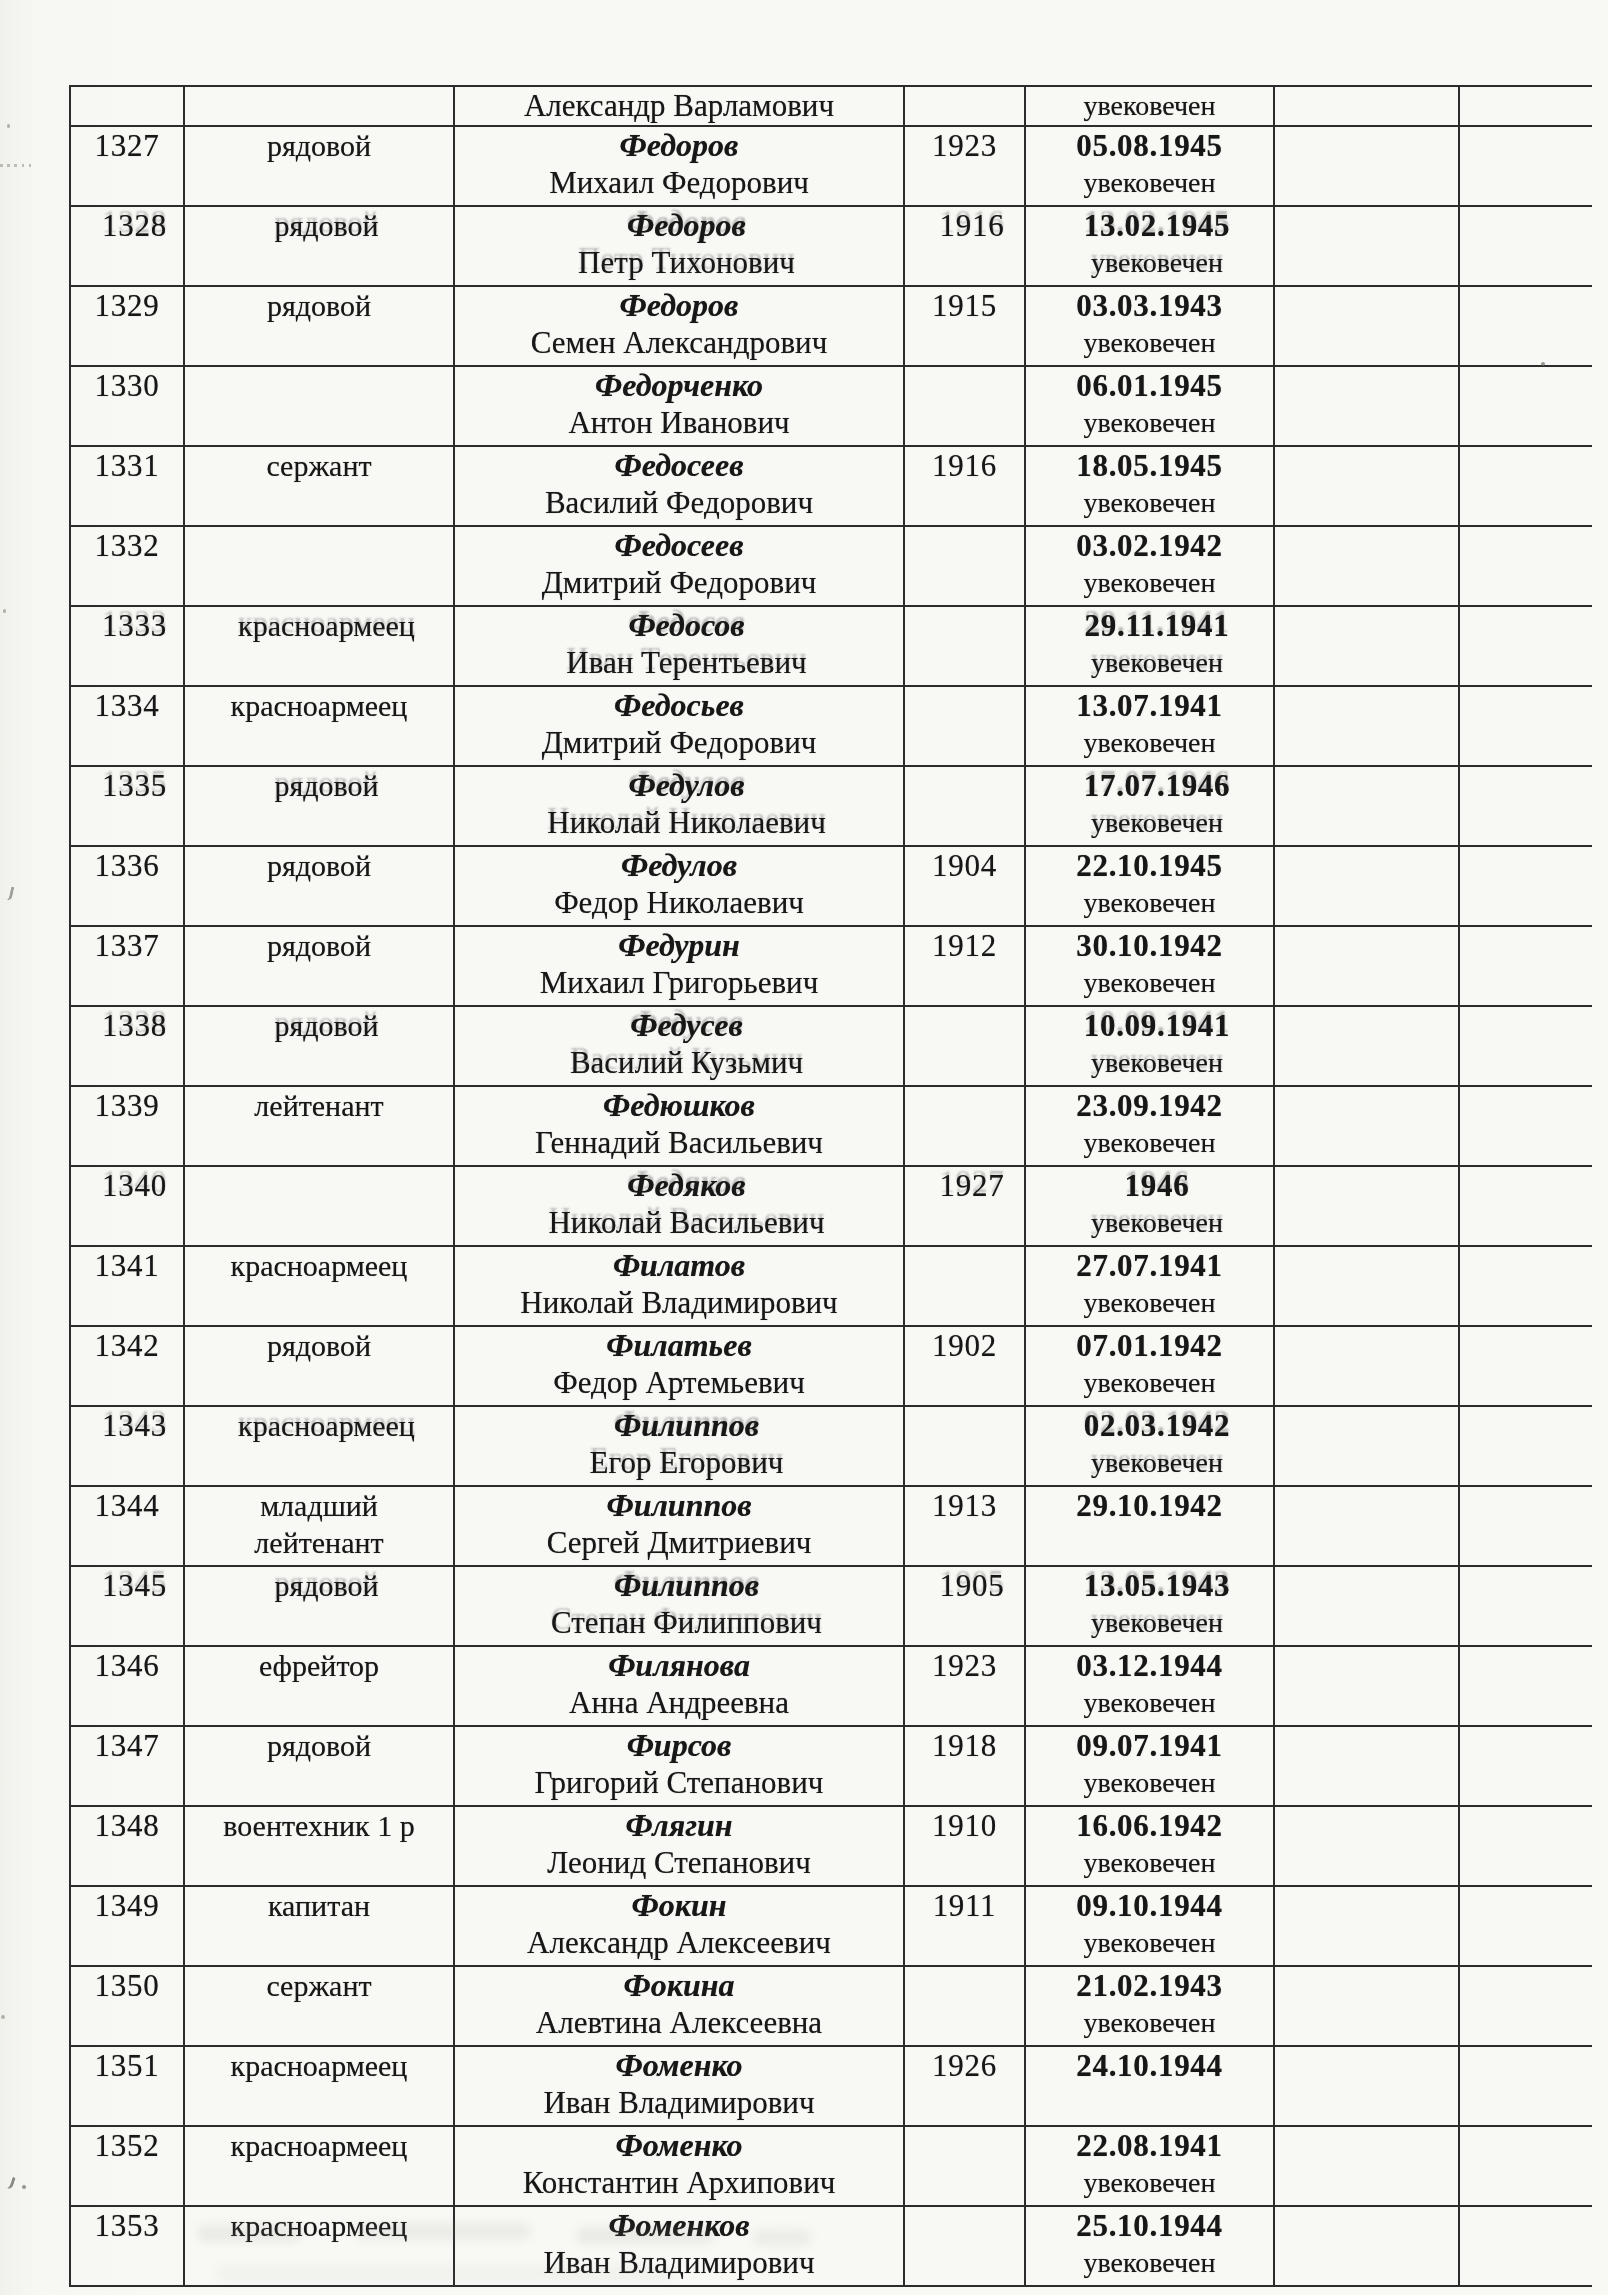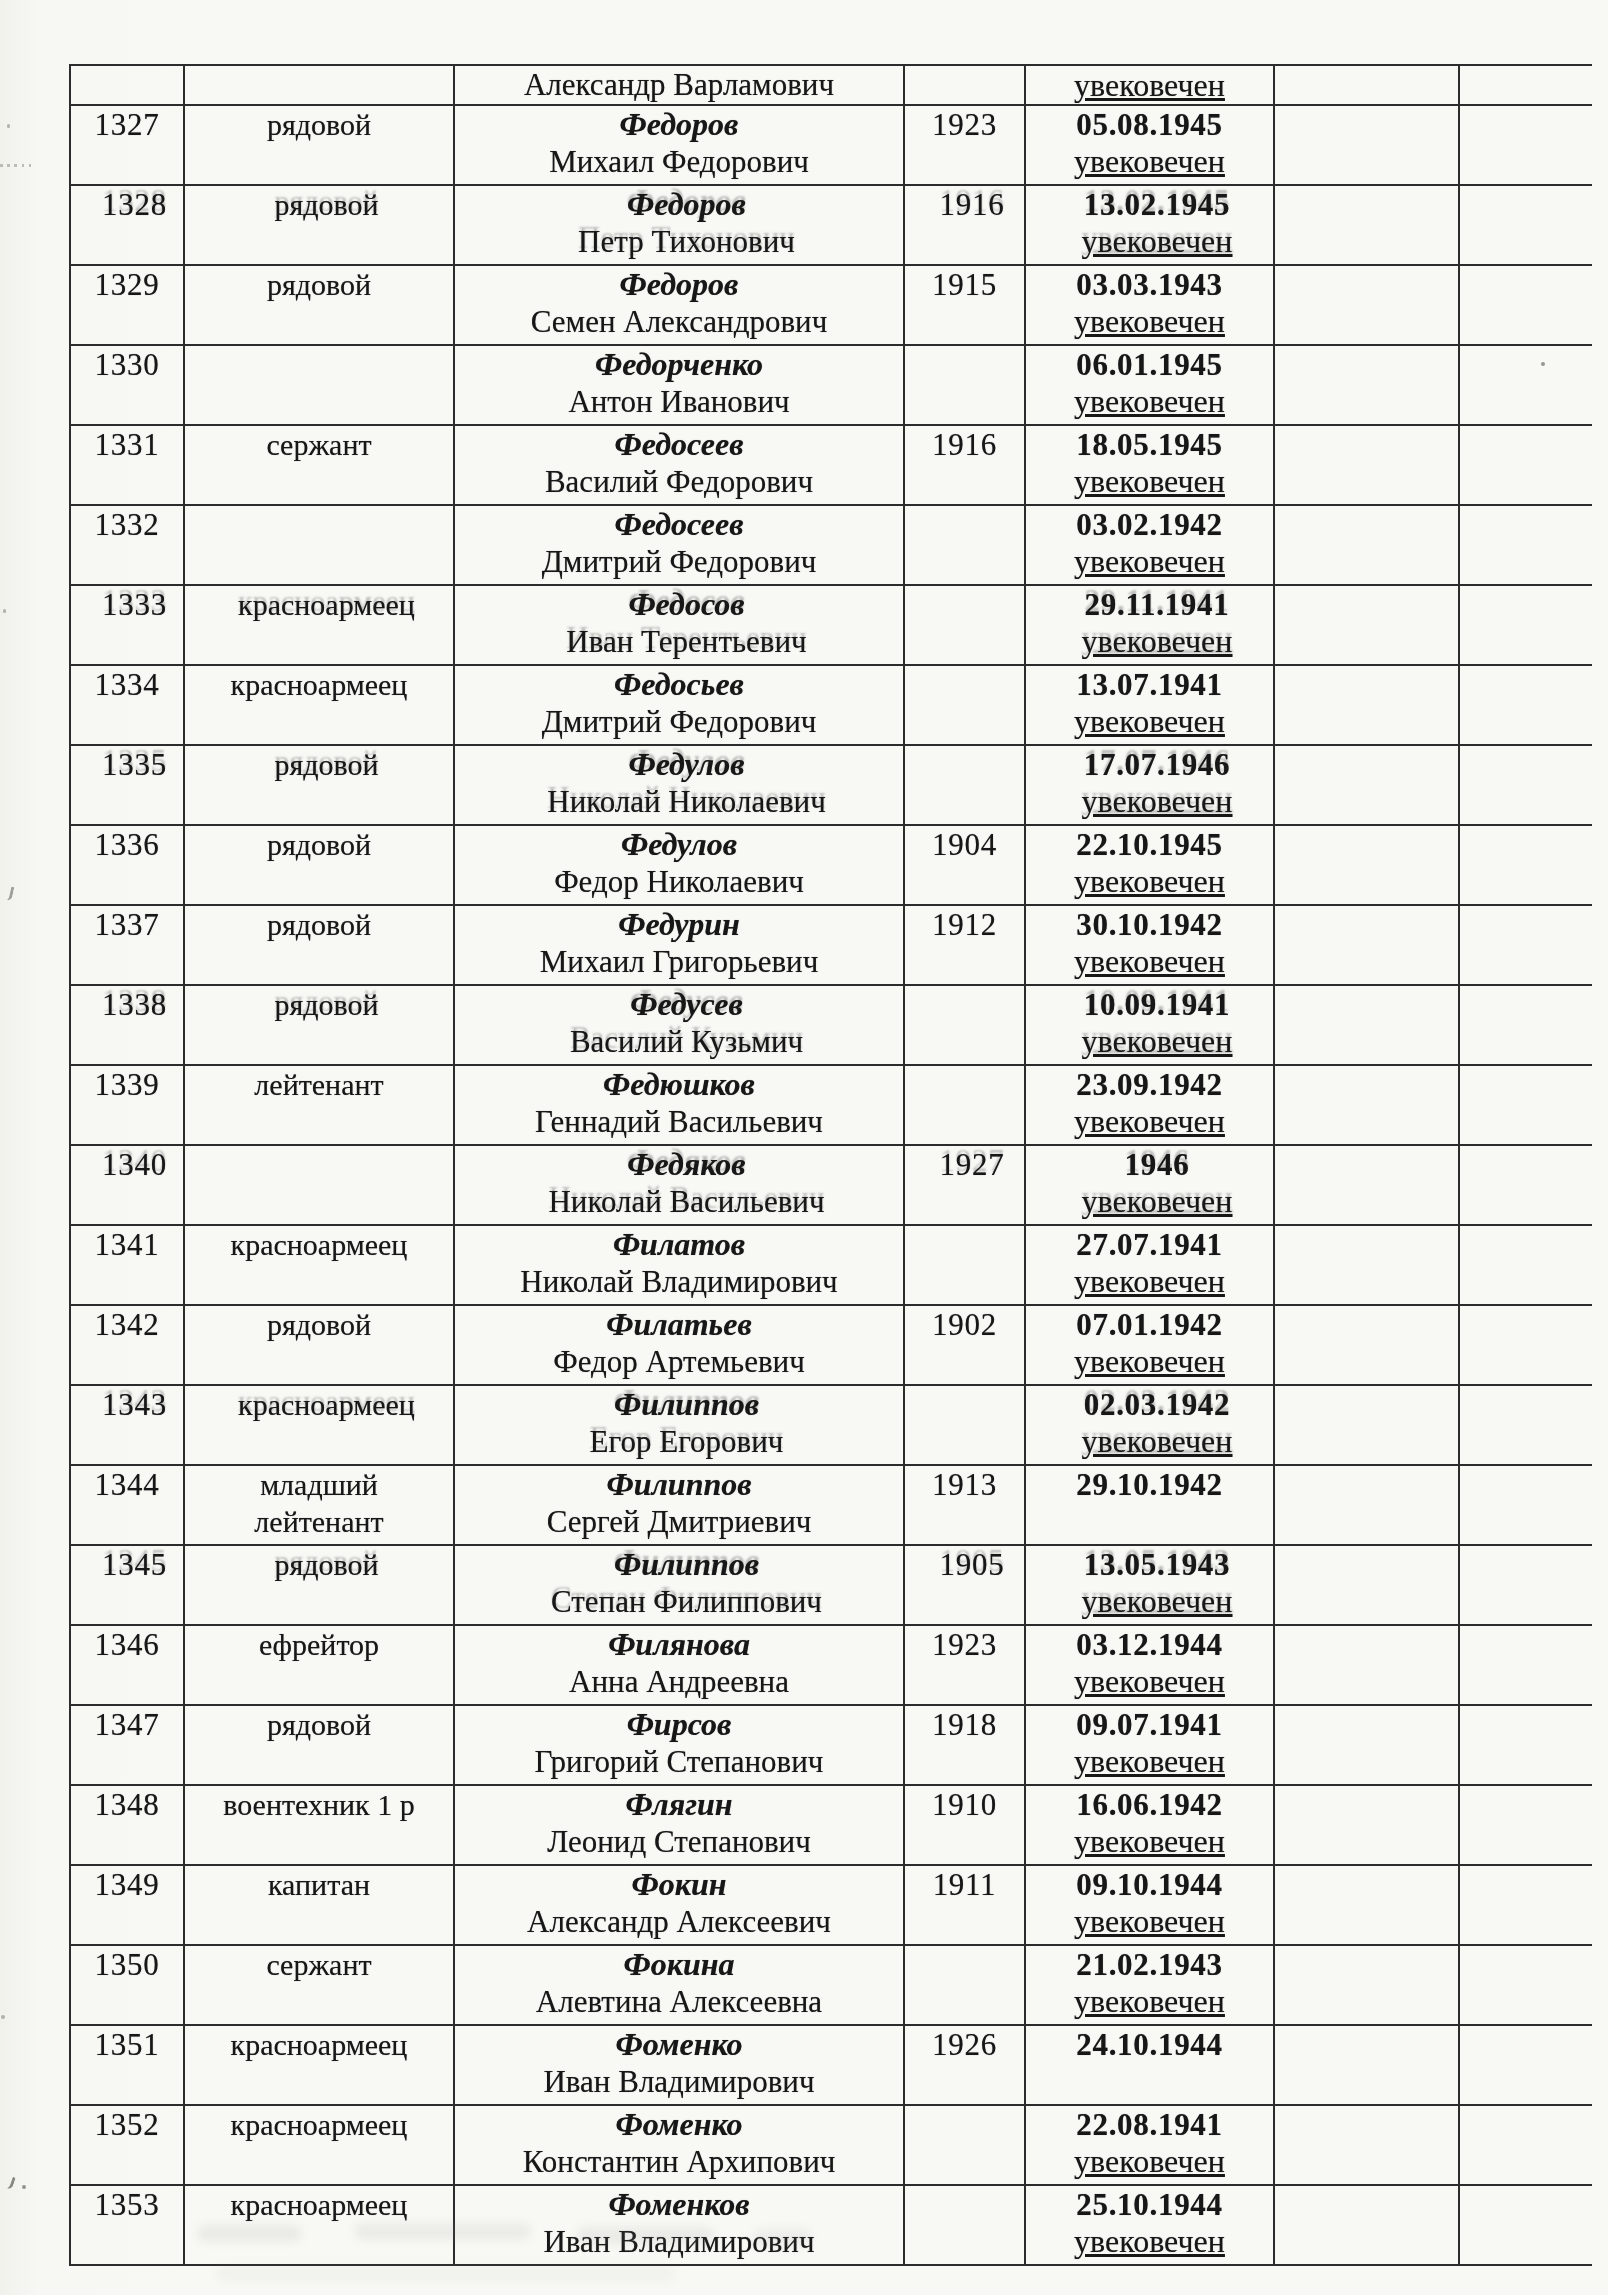--- a/index.html
+++ b/index.html
@@ -5,21 +5,21 @@
   html,body{margin:0;padding:0;}
   .page{
     position:relative;
     width:1609px;height:2295px;
     background:linear-gradient(90deg,#f1f1ec 0px,#f7f7f4 39px,#f8f8f5 197px,#f8f8f5 100%);
     font-family:"Liberation Serif","DejaVu Serif",serif;
     color:#171717;
     overflow:hidden;
   }
   #memorial-table{
-    position:absolute;left:69px;top:64px;width:1521px;
+    position:absolute;left:69px;top:85px;width:1521px;
     border-top:2px solid #2c2c2c;
     border-left:2px solid #2c2c2c;
   }
   .row{
     display:grid;
     grid-template-columns:114px 270px 450px 121px 249px 185px 133px;
     height:80px;
     box-sizing:border-box;
     border-bottom:2px solid #2c2c2c;
   }
@@ -36,21 +36,21 @@
     font-size:31px;
     white-space:nowrap;
     text-shadow:0 0 0.8px rgba(15,15,15,.55);
   }
   .partial .l2{height:38px;line-height:38px;}
   .c-num .l1{font-size:31px;letter-spacing:0.7px;}
   .c-rank .l1,.c-rank .l1b{font-size:30px;}
   .surname{font-weight:bold;font-size:32px;font-style:italic;}
   .c-year .l1{font-size:31px;letter-spacing:0.7px;text-align:center;}
   .c-date .l1{letter-spacing:0.7px;font-weight:bold;}
-  .c-date .l2{font-size:32px;text-decoration:underline;}
+  .c-date .l2{font-size:28px;}
   .smudged .l1,.smudged .l1b,.smudged .l2{
     text-shadow:0 -3.9px 2px rgba(55,55,55,.30),0 0 0.8px rgba(15,15,15,.55);
     margin-left:15px;
   }
   
   .artifact{position:absolute;pointer-events:none;}
   #art-dotline{left:0px;top:164px;width:34px;height:2.6px;
     background:repeating-linear-gradient(90deg,#aaaaa2 0 2.6px,transparent 2.6px 7.2px);opacity:.75;}
   #art-comma{left:2.6px;top:886px;width:6.6px;height:14.4px;
     border-right:3.3px solid #8b8b84;border-radius:0 0 5.2px 0;transform:rotate(12deg);opacity:.8;}

